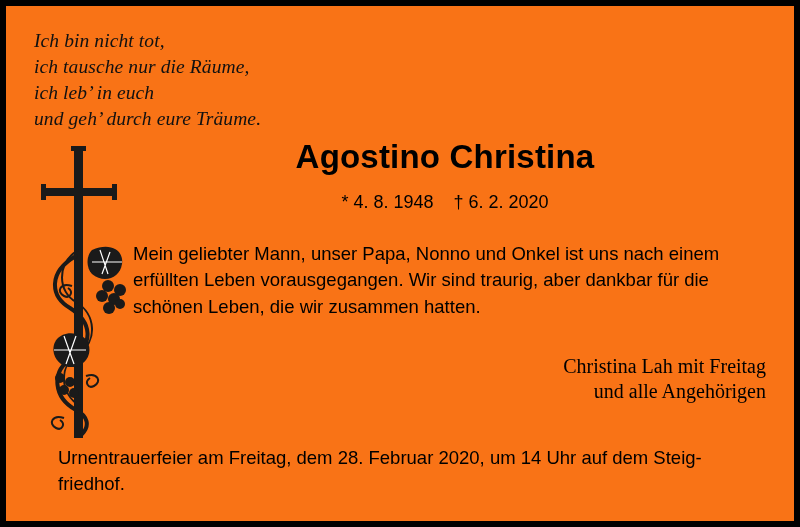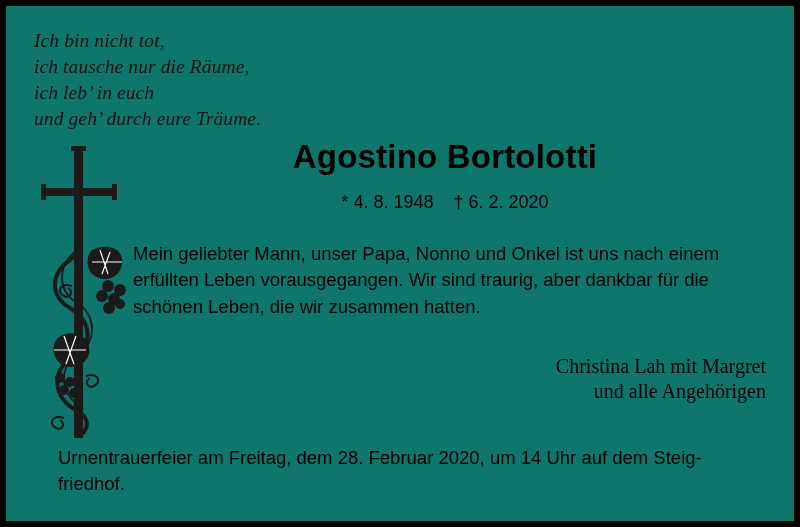--- a/index.html
+++ b/index.html
@@ -8,21 +8,21 @@
     background: #ffffff;
   }
   body {
     font-family: "Liberation Serif", serif;
   }
   .obituary {
     position: relative;
     width: 800px;
     height: 527px;
     box-sizing: border-box;
-    background: #0f766e;
+    background: #f97316;
     border: 6px solid #000000;
     overflow: hidden;
   }
   .inner {
     position: absolute;
     left: 0; top: 0; right: 0; bottom: 0;
     padding: 22px 28px 18px 28px;
     box-sizing: border-box;
   }
 
@@ -152,31 +152,31 @@
         <g fill="#1a1a1a">
           <circle cx="30" cy="232" r="5"></circle>
           <circle cx="40" cy="236" r="5"></circle>
           <circle cx="34" cy="244" r="5"></circle>
           <circle cx="44" cy="247" r="5"></circle>
         </g>
       </svg>
     </div>
 
     <div class="main-col">
-      <div class="name">Agostino Bortolotti</div>
+      <div class="name">Agostino Christina</div>
       <div class="dates">* 4. 8. 1948    † 6. 2. 2020</div>
 
       <div class="body-text">
         <div>Mein geliebter Mann, unser Papa, Nonno und Onkel ist uns nach einem</div>
         <div>erfüllten Leben vorausgegangen. Wir sind traurig, aber dankbar für die</div>
         <div>schönen Leben, die wir zusammen hatten.</div>
       </div>
 
       <div class="signers">
-        <div>Christina Lah mit Margret</div>
+        <div>Christina Lah mit Freitag</div>
         <div>und alle Angehörigen</div>
       </div>
     </div>
 
     <div class="footer">
       <div>Urnentrauerfeier am Freitag, dem 28. Februar 2020, um 14 Uhr auf dem Steig-</div>
       <div>friedhof.</div>
     </div>
 
   </div>

